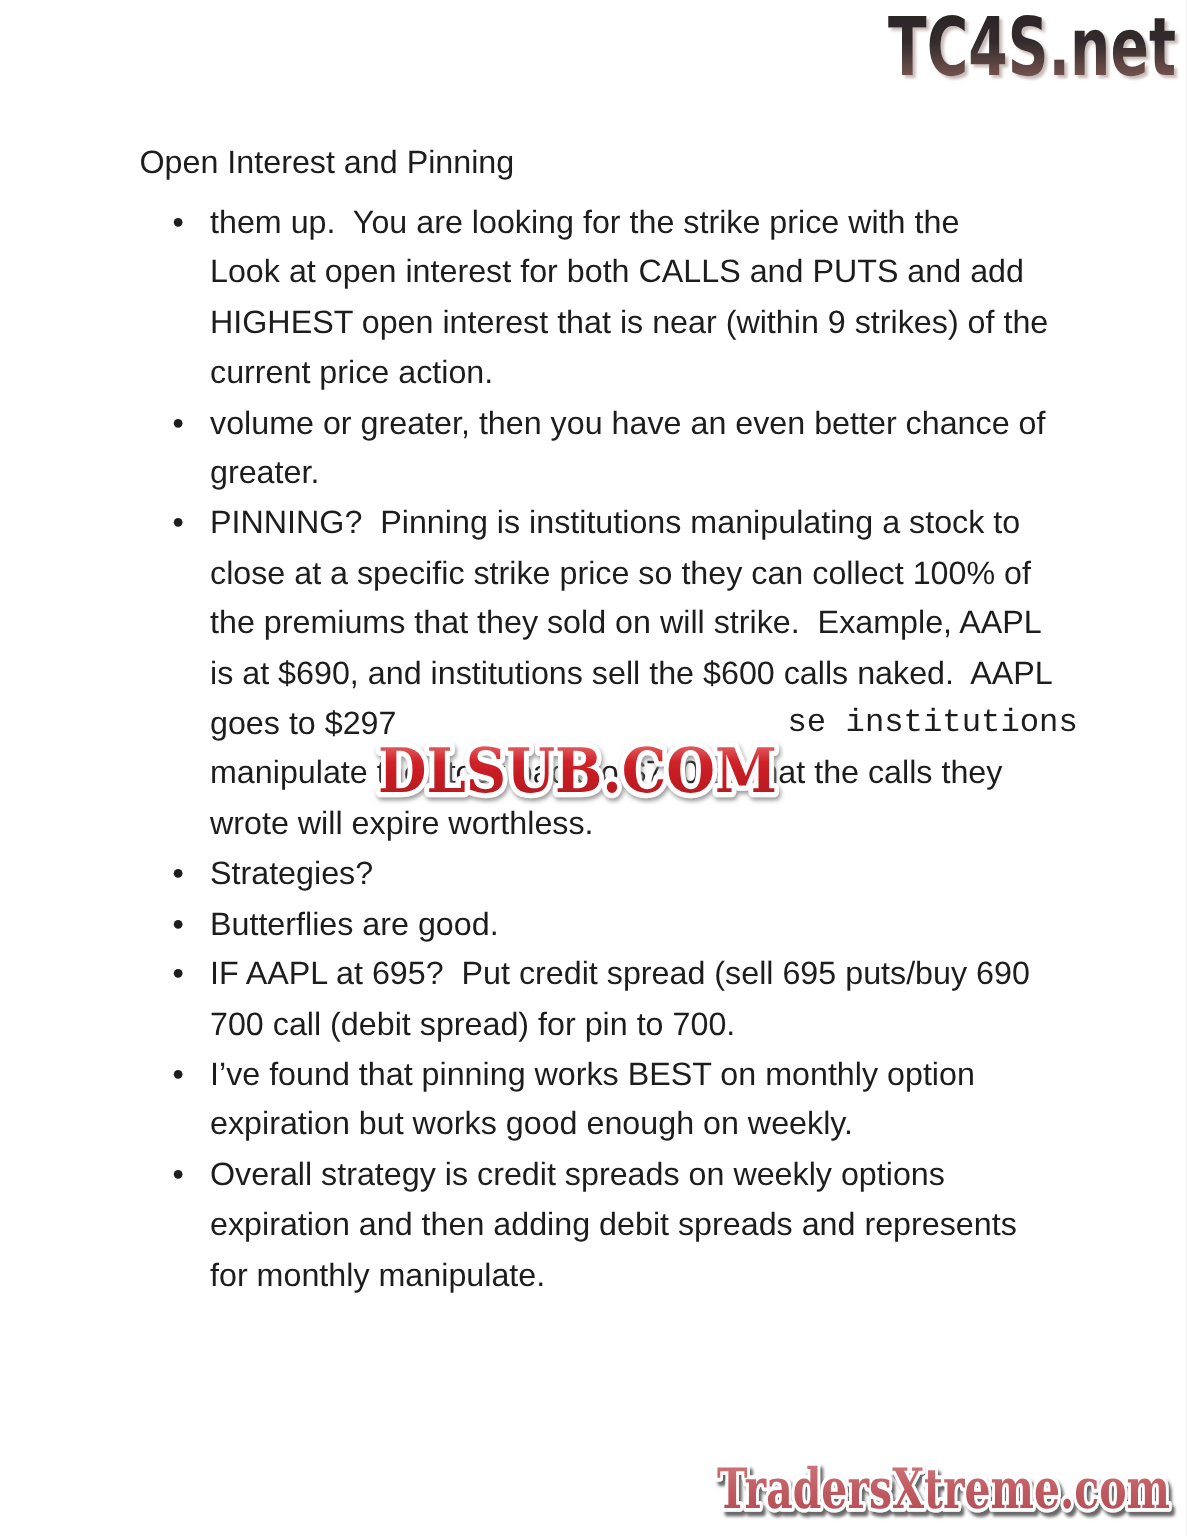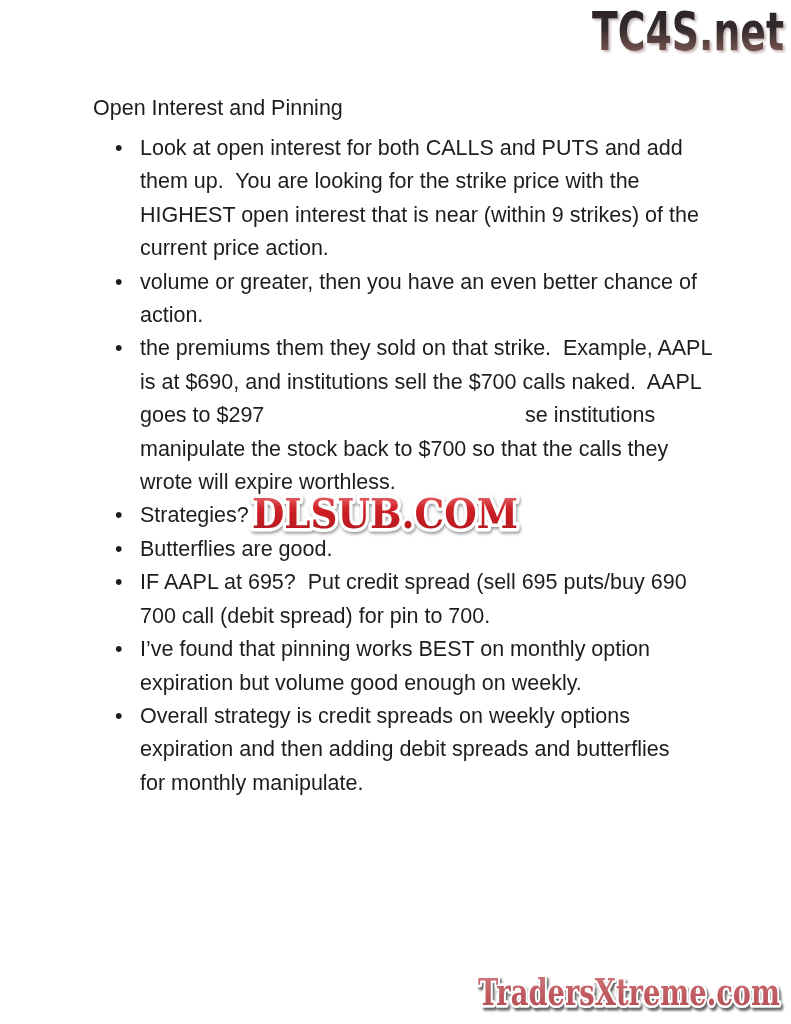--- a/index.html
+++ b/index.html
@@ -44,21 +44,21 @@
   }
   .bullet-item { position: relative; }
   .bullet-dot {
     position: absolute;
     left: -25px;
     top: 0;
     font-size: 21.5px;
   }
   .line { white-space: pre; }
   .wm-line { position: relative; }
-  .wm-post { position: absolute; left: 385px; top: 0; }
+  .wm-post { position: absolute; left: 385px; top: 0; font-family: Liberation Mono, monospace; }
 
   
   .watermark {
     position: absolute;
     left: 243px;
     top: 486px;
     width: 284px;
     height: 56px;
   }
 
@@ -89,60 +89,62 @@
       </filter>
     </defs>
     <text x="104" y="50" text-anchor="middle" font-family="DejaVu Sans, sans-serif" font-weight="bold" font-size="54" textLength="192" lengthAdjust="spacingAndGlyphs" fill="url(#hdrGrad)" filter="url(#hdrShadow)">TC4S.net</text>
   </svg>
 
   <div class="page-title">Open Interest and Pinning</div>
 
   <div class="content">
       <div class="bullet-item">
         <span class="bullet-dot">•</span>
+        <div class="line">them up.  You are looking for the strike price with the</div>
         <div class="line">Look at open interest for both CALLS and PUTS and add</div>
-        <div class="line">them up.  You are looking for the strike price with the</div>
         <div class="line">HIGHEST open interest that is near (within 9 strikes) of the</div>
         <div class="line">current price action.</div>
       </div>
       <div class="bullet-item">
         <span class="bullet-dot">•</span>
         <div class="line">volume or greater, then you have an even better chance of</div>
-        <div class="line">action.</div>
+        <div class="line">greater.</div>
       </div>
       <div class="bullet-item">
         <span class="bullet-dot">•</span>
-        <div class="line">the premiums them they sold on that strike.  Example, AAPL</div>
-        <div class="line">is at $690, and institutions sell the $700 calls naked.  AAPL</div>
+        <div class="line">PINNING?  Pinning is institutions manipulating a stock to</div>
+        <div class="line">close at a specific strike price so they can collect 100% of</div>
+        <div class="line">the premiums that they sold on will strike.  Example, AAPL</div>
+        <div class="line">is at $690, and institutions sell the $600 calls naked.  AAPL</div>
         <div class="line wm-line"><span>goes to $297</span><span class="wm-post">se institutions</span></div>
         <div class="line">manipulate the stock back to $700 so that the calls they</div>
         <div class="line">wrote will expire worthless.</div>
       </div>
       <div class="bullet-item">
         <span class="bullet-dot">•</span>
         <div class="line">Strategies?</div>
       </div>
       <div class="bullet-item">
         <span class="bullet-dot">•</span>
         <div class="line">Butterflies are good.</div>
       </div>
       <div class="bullet-item">
         <span class="bullet-dot">•</span>
         <div class="line">IF AAPL at 695?  Put credit spread (sell 695 puts/buy 690</div>
         <div class="line">700 call (debit spread) for pin to 700.</div>
       </div>
       <div class="bullet-item">
         <span class="bullet-dot">•</span>
         <div class="line">I’ve found that pinning works BEST on monthly option</div>
-        <div class="line">expiration but volume good enough on weekly.</div>
+        <div class="line">expiration but works good enough on weekly.</div>
       </div>
       <div class="bullet-item">
         <span class="bullet-dot">•</span>
         <div class="line">Overall strategy is credit spreads on weekly options</div>
-        <div class="line">expiration and then adding debit spreads and butterflies</div>
+        <div class="line">expiration and then adding debit spreads and represents</div>
         <div class="line">for monthly manipulate.</div>
       </div>
     </div>
 
   <svg class="watermark" viewBox="0 0 284 56" xmlns="http://www.w3.org/2000/svg">
     <defs>
       <linearGradient id="wmGrad" x1="0" y1="0" x2="0" y2="1">
         <stop offset="0%" stop-color="#ee8285"></stop>
         <stop offset="38%" stop-color="#d02127"></stop>
         <stop offset="100%" stop-color="#ab161b"></stop>

